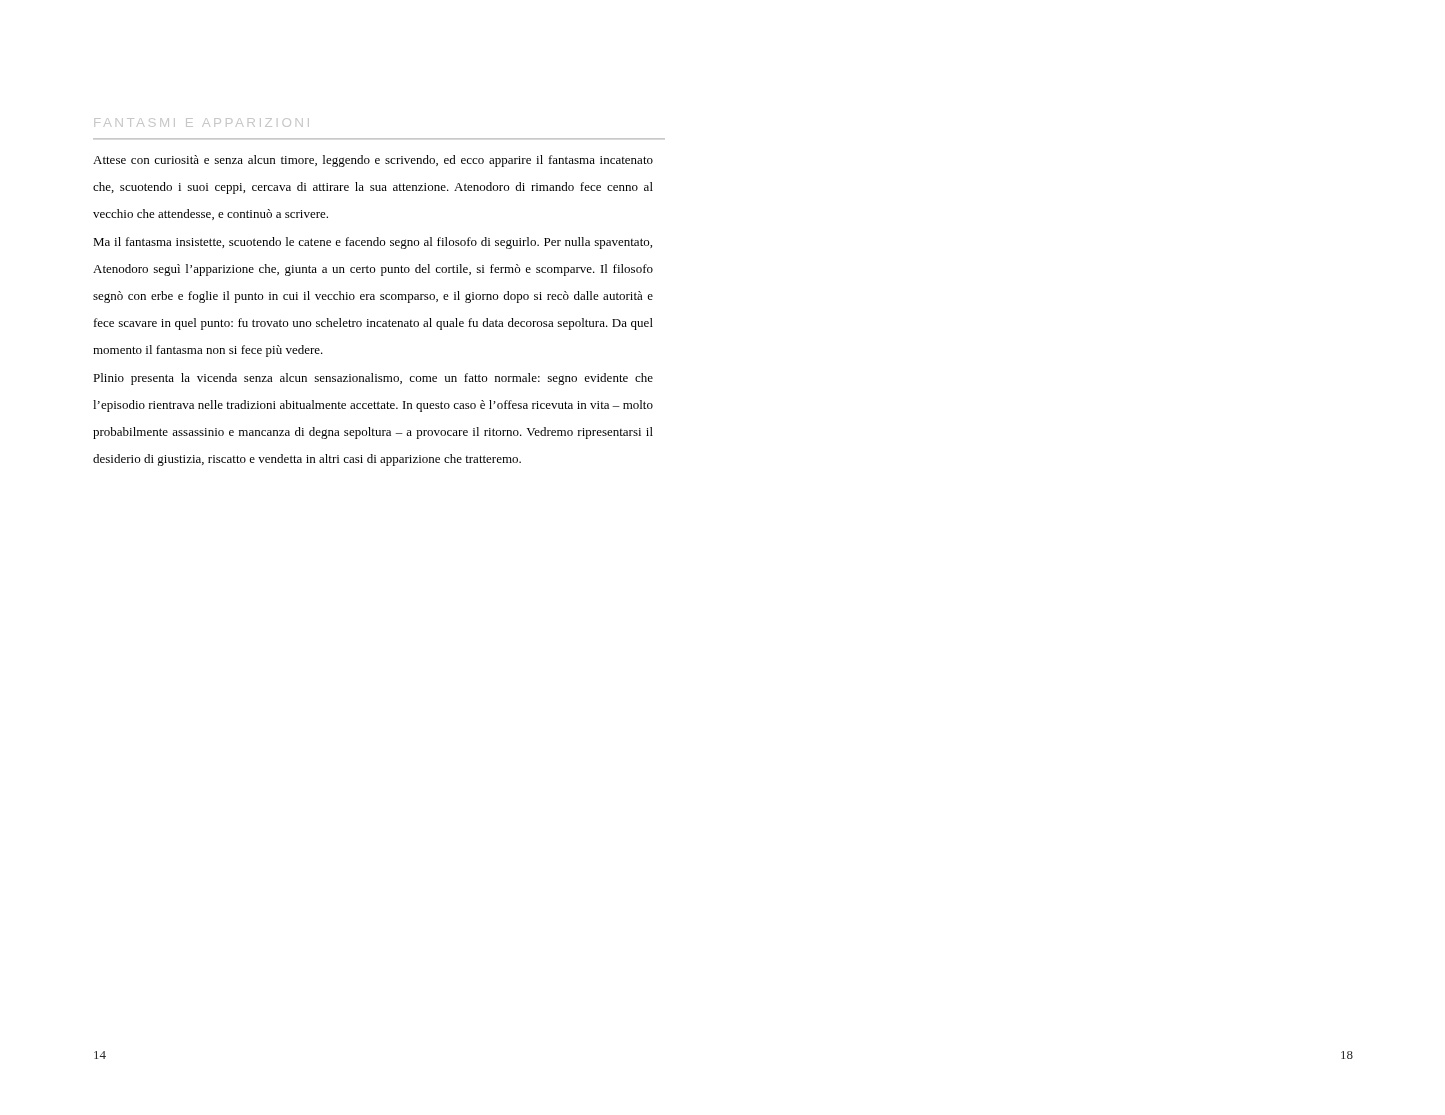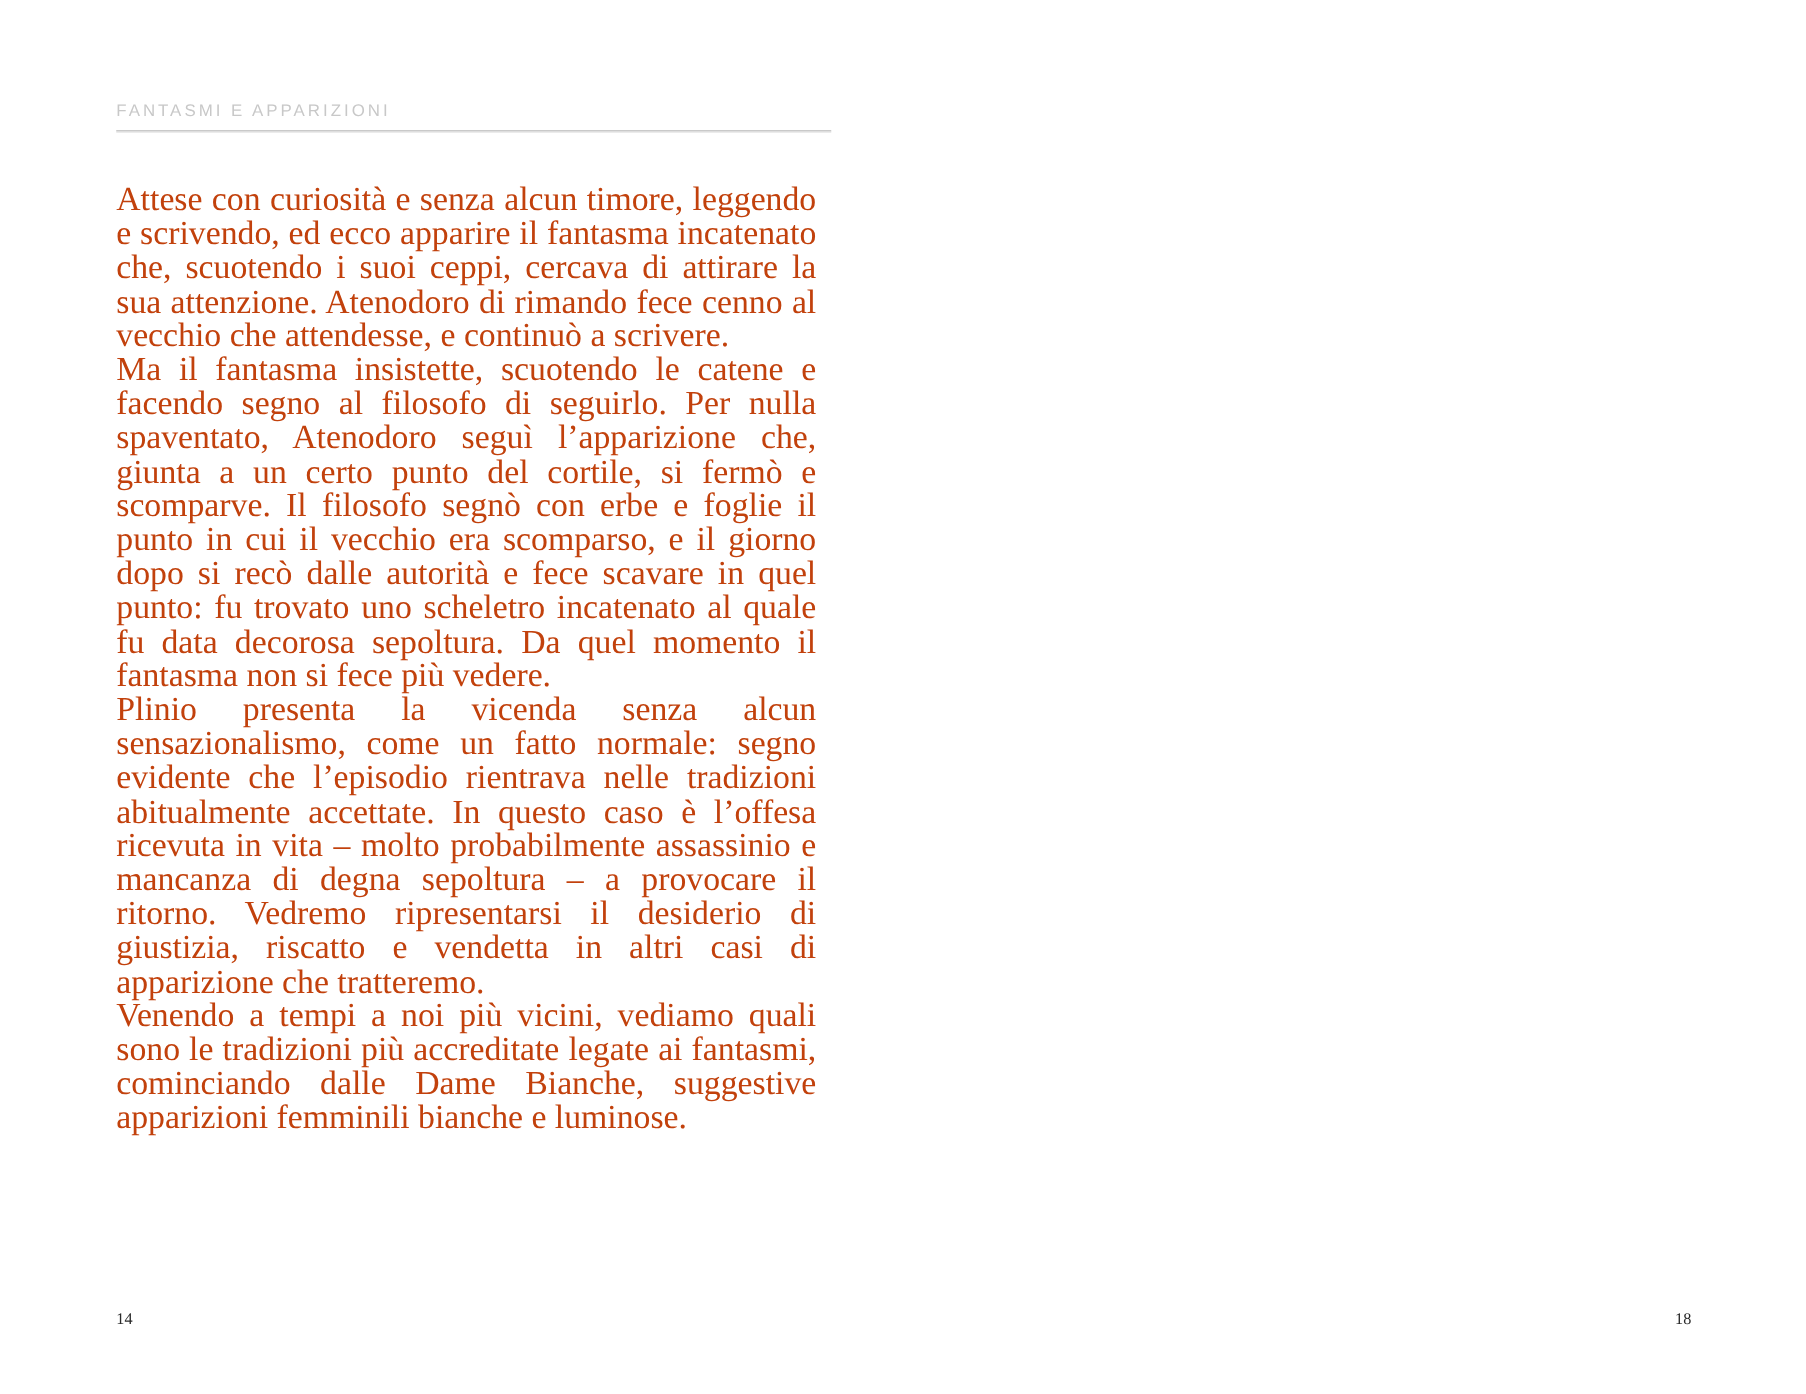--- a/index.html
+++ b/index.html
@@ -33,37 +33,38 @@
     top: 82px;
     width: 570px;
   }
   .runhead-text {
     font-family: "Liberation Sans", "DejaVu Sans", sans-serif;
     font-size: 13.5px;
     letter-spacing: 2.4px;
     color: #c8c8c8;
     white-space: nowrap;
     line-height: 1;
+    margin-top: 34px;
   }
   .runhead-rule {
     margin-top: 8px;
     width: 572px;
     border-top: 1px solid #c9c9c9;
     border-bottom: 1px solid #d8d8d8;
     height: 2px;
     box-sizing: border-box;
   }
 
   
   .textcol {
     position: absolute;
     text-align: justify;
     text-justify: inter-word;
-    color: #c2410c;
-    font-size: 27px;
+    color: #000000;
+    font-size: 13px;
     line-height: 27.2px;
     -webkit-hyphens: none;
     hyphens: none;
   }
   .textcol.left  { left: 93px;  top: 146px; width: 560px; }
 
   .textcol p {
     margin: 0;
     text-indent: 0;
   }
@@ -90,21 +91,20 @@
 
     <div class="runhead">
       <div class="runhead-text">FANTASMI E APPARIZIONI</div>
       <div class="runhead-rule"></div>
     </div>
 
     <div class="textcol left">
       <p>Attese con curiosità e senza alcun timore, leggendo e scrivendo, ed ecco apparire il fantasma incatenato che, scuotendo i suoi ceppi, cercava di attirare la sua attenzione. Atenodoro di rimando fece cenno al vecchio che attendesse, e continuò a scrivere.</p>
       <p>Ma il fantasma insistette, scuotendo le catene e facendo segno al filosofo di seguirlo. Per nulla spaventato, Atenodoro seguì l’apparizione che, giunta a un certo punto del cortile, si fermò e scomparve. Il filosofo segnò con erbe e foglie il punto in cui il vecchio era scomparso, e il giorno dopo si recò dalle autorità e fece scavare in quel punto: fu trovato uno scheletro incatenato al quale fu data decorosa sepoltura. Da quel momento il fantasma non si fece più vedere.</p>
       <p>Plinio presenta la vicenda senza alcun sensazionalismo, come un fatto normale: segno evidente che l’episodio rientrava nelle tradizioni abitualmente accettate. In questo caso è l’offesa ricevuta in vita – molto probabilmente assassinio e mancanza di degna sepoltura – a provocare il ritorno. Vedremo ripresentarsi il desiderio di giustizia, riscatto e vendetta in altri casi di apparizione che tratteremo.</p>
-      <p>Venendo a tempi a noi più vicini, vediamo quali sono le tradizioni più accreditate legate ai fantasmi, cominciando dalle Dame Bianche, suggestive apparizioni femminili bianche e luminose.</p>
     </div>
 
     <div class="folio folio-left">14</div>
   </div>
 
   <div class="page page-right">
 
     <div class="folio folio-right">18</div>
   </div>
 

